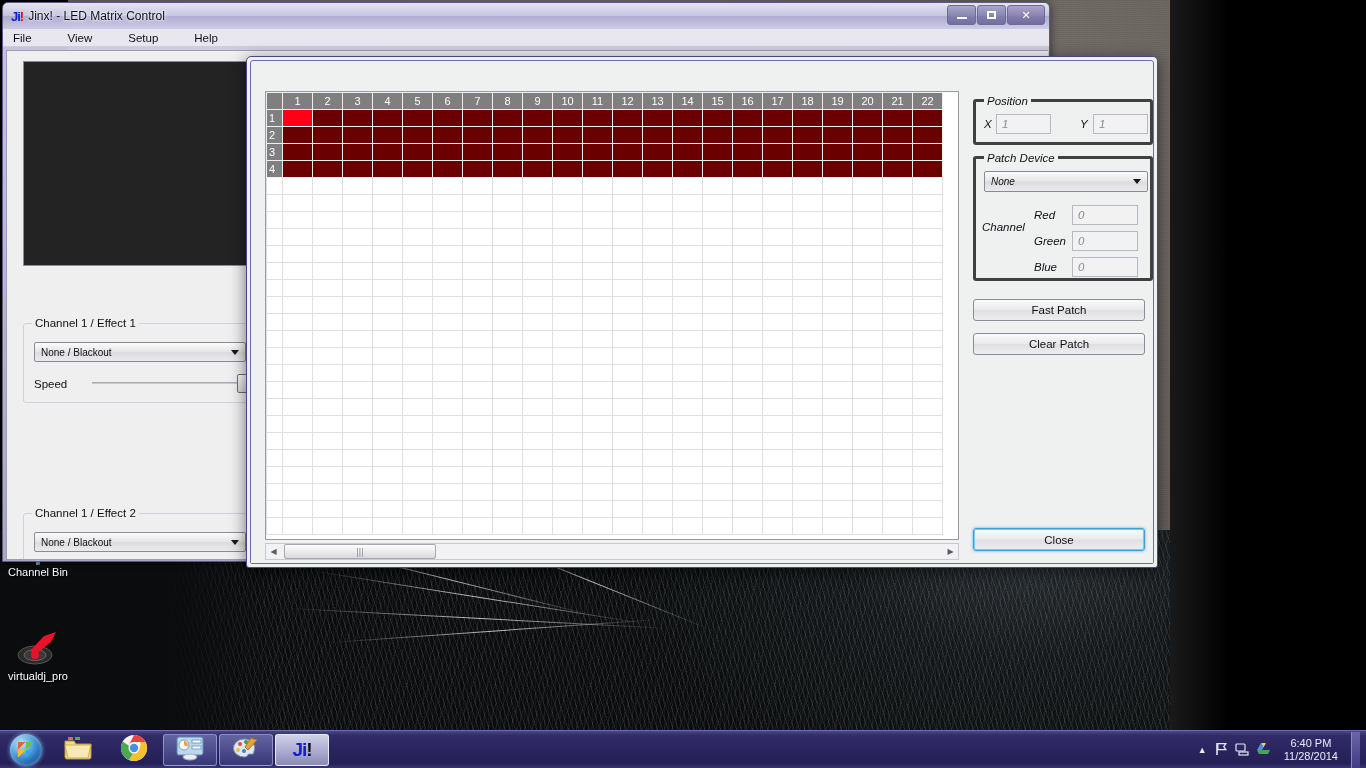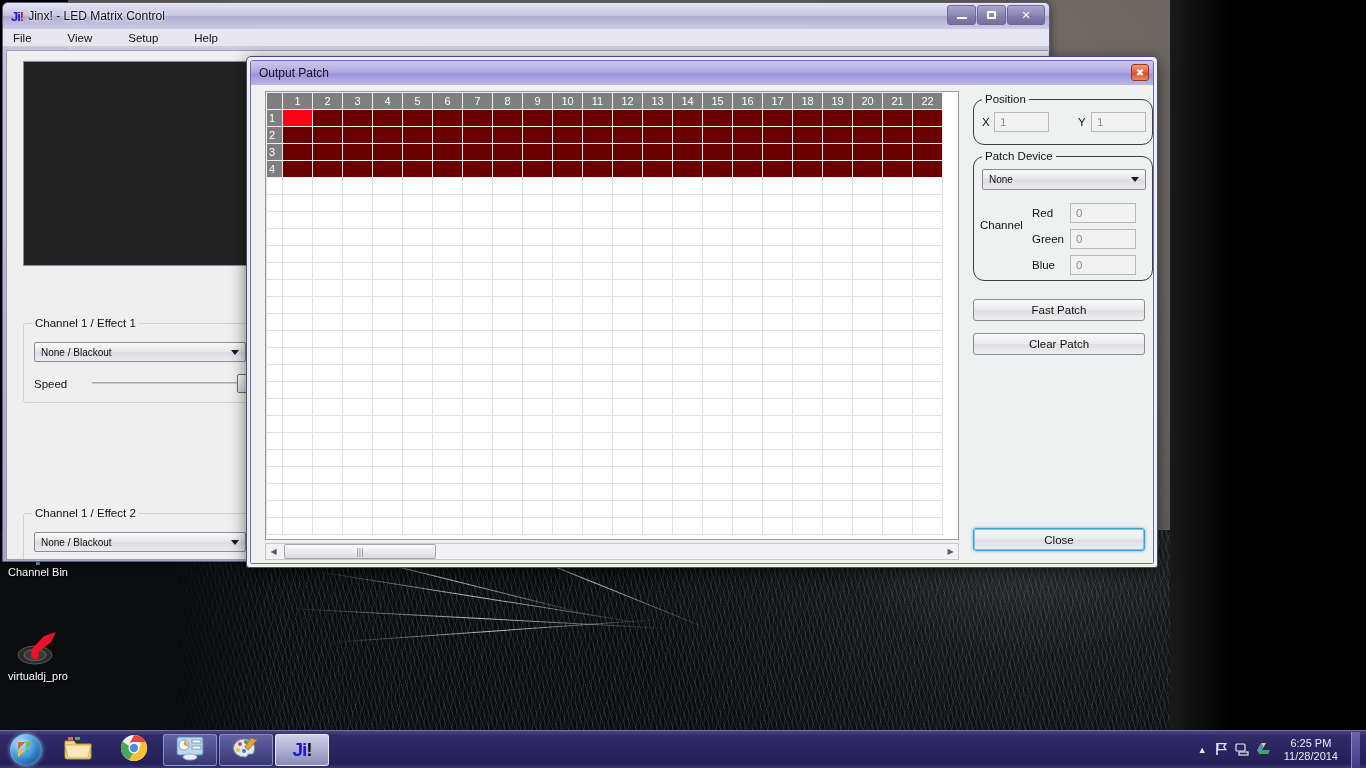--- a/index.html
+++ b/index.html
@@ -201,21 +201,21 @@
     background:#f2f2f4; border:1px solid #c9c8cf; display:flex; align-items:center;
   }
   #hscroll .arrowbtn { width:15px;height:15px; display:flex;align-items:center;justify-content:center;
     color:#5b5b63; font-size:8px; font-family:"DejaVu Sans",sans-serif;}
   #hscroll .thumb { position:absolute; left:18px; width:152px; height:15px;
     background:linear-gradient(180deg,#fdfdfd,#ececee 50%,#d9d8dd);
     border:1px solid #a8a7b0; border-radius:2px;
     display:flex;align-items:center;justify-content:center; color:#8a8994; font-size:9px;}
 
   #right-panel { position:absolute; left:722px; top:6px; width:180px; height:470px; }
-  .rp-group { position:absolute; border:1px solid #404040; border-radius:11px; }
+  .rp-group { position:absolute; border:3px solid #404040; border-radius:3px;font-style:italic; }
   .rp-group > .legend { position:absolute; left:8px; top:-7px; background:#eff0f0;
     padding:0 3px; font-size:11.5px; color:#101014;}
   .rlabel { position:absolute; font-size:11.5px; color:#101014; }
   .rinput { position:absolute; height:20px; background:#f2f2f2;
     border:1px solid #b9b8c0; font-size:11.5px; color:#8c8c92;
     display:flex; align-items:center; padding-left:5px; }
   .btn {
     position:absolute; height:22px;
     background:linear-gradient(180deg,#fafafa,#eaeaec 48%,#dfdfe3 52%,#eeeef0);
     border:1px solid #8d8b97; border-radius:3px;
@@ -308,26 +308,20 @@
           <span>None / Blackout</span>
           <span class="arrow"></span>
         </div>
 
       </div>
     </div>
   </div>
 
   <div id="patch-dialog">
     <div id="patch-frame">
-      <div id="patch-titlebar">
-        <span id="patch-title-text">Output Patch</span>
-        <div id="patch-close">
-          <span>✖</span>
-        </div>
-      </div>
 
       <div id="patch-body">
 
         <div id="grid-panel">
           <table class="patchgrid">
             <thead>
                 <tr id="hdr-row">
               <th class="corner"></th>
             <th class="colhdr">1</th>
                   <th class="colhdr">2</th>
@@ -1119,19 +1113,19 @@
           </svg>
       </span>
       <span>
         <svg width="15" height="14" viewBox="0 0 15 14">
           <path d="M5 1 h5 l-2.5 4.5 Z" fill="#f7d04a"></path>
             <path d="M5 1 L1 8 h5 L7.5 5.5 Z" fill="#4b8fe0"></path>
           <path d="M1 8 h13 l-2 4 H3 Z" fill="#4aa35a"></path>
         </svg>
       </span>
       <div id="clock">
-        <div>6:25 PM</div>
+        <div>6:40 PM</div>
         <div>11/28/2014</div>
       </div>
       <div id="showdesk"></div>
     </div>
   </div>
 </div>
 
 </body></html>

